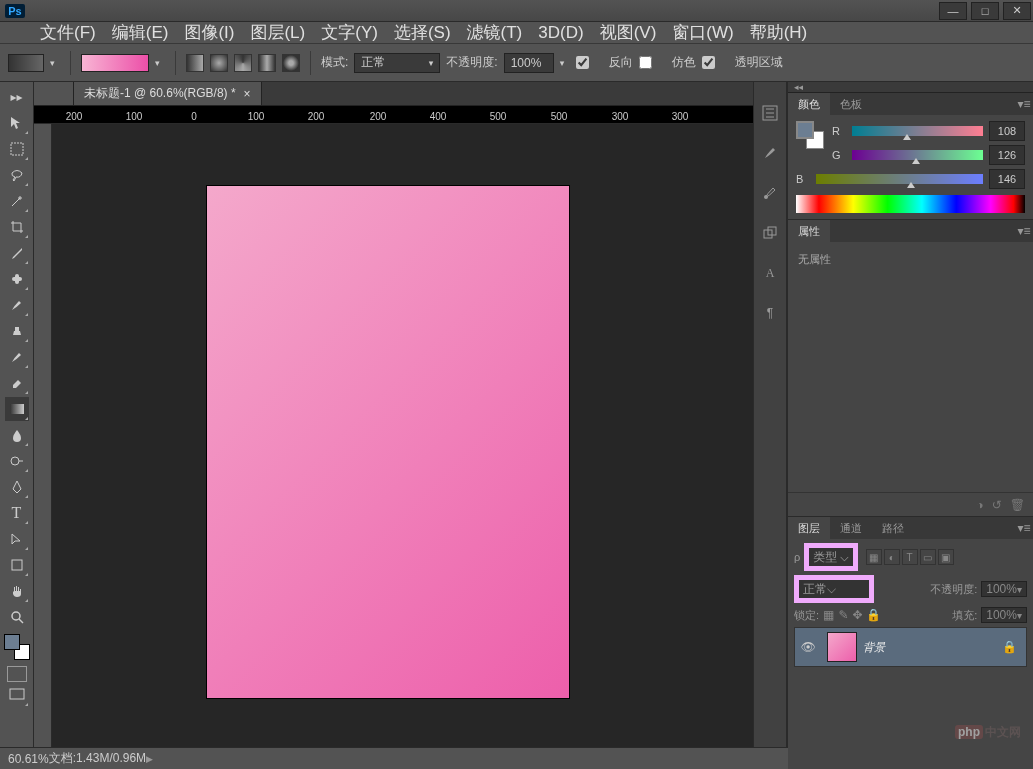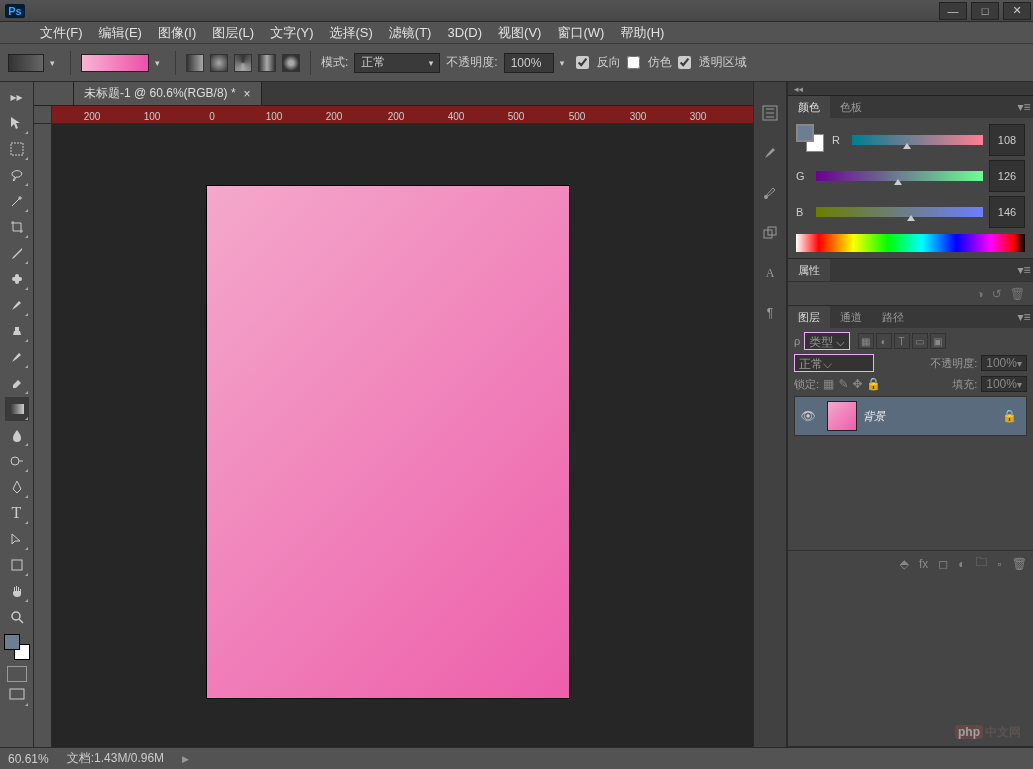--- a/index.html
+++ b/index.html
@@ -7,32 +7,32 @@
 
 
 .titlebar { height: 22px; background: linear-gradient(#535353, #474747); display: flex; align-items: center; border-bottom: 1px solid #2a2a2a; }
 .ps-logo { width: 30px; height: 22px; display: flex; align-items: center; justify-content: center; }
 .ps-logo span { background: #001e36; color: #31a8ff; font-weight: bold; font-size: 11px; padding: 1px 3px; border-radius: 2px; }
 .win-controls { margin-left: auto; display: flex; }
 .win-btn { width: 28px; height: 18px; background: #3a3a3a; border: 1px solid #222; margin: 1px 2px; display: flex; align-items: center; justify-content: center; color: #ccc; font-size: 11px; cursor: pointer; }
 
 
 .menubar { height: 22px; background: #535353; display: flex; align-items: center; padding-left: 32px; border-bottom: 1px solid #383838; }
-.menu-item { padding: 3px 8px; color: #e0e0e0; cursor: pointer; font-size: 13px; }
+.menu-item { padding: 3px 8px; color: #e0e0e0; cursor: pointer; font-size: 17px; }
 
 
 .optionsbar { height: 38px; background: #535353; display: flex; align-items: center; padding: 0 8px; border-bottom: 1px solid #2a2a2a; gap: 6px; }
 .opt-swatch { width: 36px; height: 18px; background: linear-gradient(90deg, #333, #666); border: 1px solid #222; }
 .opt-dropdown-arrow { width: 10px; color: #ccc; font-size: 9px; }
 .gradient-preview { width: 68px; height: 18px; background: linear-gradient(90deg, #f8b5d4, #ec4fa8); border: 1px solid #222; }
 .opt-sep { width: 1px; height: 24px; background: #3a3a3a; margin: 0 4px; }
 .opt-btn { width: 18px; height: 18px; background: #5a5a5a; border: 1px solid #333; cursor: pointer; }
 .opt-label { color: #ccc; font-size: 12px; }
 .opt-select { background: #3a3a3a; border: 1px solid #222; color: #ccc; padding: 1px 6px; font-size: 12px; height: 20px; display: flex; align-items: center; }
-.opt-check { display: flex; align-items: center; gap: 8px; }
+.opt-check { display: flex; align-items: center; gap: 20px; }
 .opt-check input { accent-color: #ccc; }
 
 
 .main { display: flex; height: calc(100% - 22px - 22px - 38px - 22px); }
 
 
 .lefttools { width: 34px; background: #535353; border-right: 1px solid #2a2a2a; display: flex; flex-direction: column; align-items: center; padding-top: 2px; }
 .tool { width: 24px; height: 24px; margin: 1px 0; display: flex; align-items: center; justify-content: center; color: #ccc; cursor: pointer; position: relative; }
 .tool.active { background: #3a3a3a; }
 .tool-tri { position: absolute; right: 1px; bottom: 1px; width: 0; height: 0; border-left: 3px solid transparent; border-bottom: 3px solid #aaa; }
@@ -41,21 +41,21 @@
 .bg-sw { position: absolute; bottom: 0; right: 0; width: 16px; height: 16px; background: #fff; border: 1px solid #000; }
 .quickmask { width: 20px; height: 16px; border: 1px solid #999; margin-top: 6px; }
 
 
 .docarea { flex: 1; display: flex; flex-direction: column; background: #262626; }
 .doctabs { height: 24px; background: #3a3a3a; display: flex; align-items: stretch; border-bottom: 1px solid #222; }
 .doctab-pre { width: 40px; background: #535353; border-right: 1px solid #222; }
 .doctab { background: #535353; padding: 0 10px; display: flex; align-items: center; color: #ddd; font-size: 11px; border-right: 1px solid #222; }
 .doctab .close { margin-left: 8px; cursor: pointer; }
 .canvas-wrap { flex: 1; position: relative; overflow: hidden; }
-.ruler-h { position: absolute; top: 0; left: 18px; right: 0; height: 18px; background: #7f1d1d; border-bottom: 1px solid #2a2a2a; overflow: hidden; }
+.ruler-h { position: absolute; top: 0; left: 0; right: 0; height: 18px; background: #000000; border-bottom: 1px solid #2a2a2a; overflow: hidden; }
 .ruler-v { position: absolute; top: 18px; left: 0; width: 18px; bottom: 0; background: #535353; border-right: 1px solid #2a2a2a; overflow: hidden; }
 .ruler-h span { position: absolute; bottom: 1px; color: #ccc; font-size: 10px; transform: translateX(-50%); }
 .ruler-corner { position: absolute; top: 0; left: 0; width: 18px; height: 18px; background: #535353; border-right: 1px solid #2a2a2a; border-bottom: 1px solid #2a2a2a; }
 .canvas-inner { position: absolute; top: 18px; left: 18px; right: 0; bottom: 0; display: flex; align-items: flex-start; justify-content: flex-start; overflow: hidden; }
 .artboard { position: absolute; left: 155px; top: 62px; width: 362px; height: 512px; background: linear-gradient(135deg, #f4a8cb 0%, #ed5fab 100%); box-shadow: 0 0 0 1px #000; }
 
 
 .dockstrip { width: 34px; background: #414141; border-left: 1px solid #2a2a2a; border-right: 1px solid #2a2a2a; display: flex; flex-direction: column; align-items: center; padding-top: 20px; gap: 18px; }
 .dock-icon { width: 22px; height: 22px; display: flex; align-items: center; justify-content: center; color: #aaa; cursor: pointer; }
 
@@ -74,47 +74,47 @@
 .color-swatches { float: left; width: 28px; height: 28px; position: relative; margin-right: 8px; }
 .cs-fg { position: absolute; top: 0; left: 0; width: 18px; height: 18px; background: #6c7e92; border: 2px solid #888; }
 .cs-bg { position: absolute; bottom: 0; right: 0; width: 18px; height: 18px; background: #fff; border: 1px solid #888; }
 .rgb-row { display: flex; align-items: center; margin-bottom: 4px; }
 .rgb-label { width: 14px; color: #ccc; font-size: 11px; }
 .rgb-slider { flex: 1; height: 10px; margin: 0 6px; position: relative; cursor: pointer; }
 .rgb-slider.red { background: linear-gradient(90deg, #007e92, #ff7e92); }
 .rgb-slider.green { background: linear-gradient(90deg, #6c0092, #6cff92); }
 .rgb-slider.blue { background: linear-gradient(90deg, #6c7e00, #6c7eff); }
 .rgb-thumb { position: absolute; top: 8px; width: 0; height: 0; border-left: 4px solid transparent; border-right: 4px solid transparent; border-bottom: 6px solid #ccc; transform: translateX(-4px); }
-.rgb-input { width: 36px; background: #333; border: 1px solid #222; color: #ccc; text-align: center; font-size: 11px; height: 32px; }
+.rgb-input { width: 36px; background: #333; border: 1px solid #222; color: #ccc; text-align: center; font-size: 11px; height: 20px; }
 .spectrum { height: 18px; margin-top: 6px; background: linear-gradient(90deg, #fff 0%, #ff0000 10%, #ffff00 25%, #00ff00 40%, #00ffff 55%, #0000ff 70%, #ff00ff 85%, #ff0000 95%, #000 100%); cursor: crosshair; clear: both; }
 
 
 .props-body { padding: 10px; color: #aaa; font-size: 11px; height: 250px; }
 .props-footer { height: 24px; border-top: 1px solid #333; display: flex; justify-content: flex-end; align-items: center; padding-right: 8px; gap: 8px; }
 .pf-icon { color: #777; cursor: pointer; }
 
 
 .layers-body { padding: 4px 6px; }
 .lrow { display: flex; align-items: center; gap: 4px; margin-bottom: 4px; }
-.lselect { background: #333; border: 1px solid #f0abfc; color: #999; padding: 1px 4px; font-size: 11px; height: 18px; flex: 0 0 auto; }
+.lselect { background: #333; border: 5px solid #f0abfc; color: #999; padding: 1px 4px; font-size: 11px; height: 28px; flex: 0 0 auto; }
 .lfilter-icons { display: flex; gap: 2px; margin-left: 4px; }
 .lfi { width: 16px; height: 16px; border: 1px solid #333; display: flex; align-items: center; justify-content: center; color: #888; font-size: 10px; cursor: pointer; }
 .llabel { color: #999; font-size: 11px; }
 .lval { background: #333; border: 1px solid #222; color: #888; padding: 0 4px; font-size: 10px; height: 16px; display: flex; align-items: center; }
 .lock-icons { display: flex; gap: 4px; color: #888; }
 .layer-item { display: flex; align-items: center; height: 40px; background: #5a6b7d; border: 1px solid #333; margin-top: 4px; }
 .layer-eye { width: 26px; display: flex; justify-content: center; color: #ccc; cursor: pointer; }
 .layer-thumb { width: 30px; height: 30px; background: linear-gradient(135deg, #f4a8cb, #ed5fab); border: 1px solid #222; margin: 0 6px; }
 .layer-name { flex: 1; color: #eee; font-size: 11px; font-style: italic; }
 .layer-lock { width: 24px; color: #ccc; }
 .layers-footer { height: 26px; border-top: 1px solid #333; display: flex; justify-content: flex-end; align-items: center; padding: 0 6px; gap: 10px; color: #888; margin-top: 110px; }
 .lfoot-icon { cursor: pointer; font-size: 12px; }
 
 
-.statusbar { height: 22px; background: #535353; border-top: 1px solid #2a2a2a; display: flex; align-items: center; padding: 0 8px; color: #ccc; font-size: 11px; gap: 18px; }
+.statusbar { height: 22px; background: #535353; border-top: 1px solid #2a2a2a; display: flex; align-items: center; padding: 0 8px; color: #ccc; font-size: 11px; }
 .sb-arrow { color: #999; font-size: 9px; }
 
 
 .watermark { position: absolute; right: 12px; bottom: 28px; color: #6b5b5b; font-size: 14px; opacity: 0.6; font-weight: bold; }
 .watermark b { background: #7a4a4a; color: #ddd; padding: 0 3px; border-radius: 3px; margin-right: 2px; font-size: 12px; }
 
 svg { display: block; }
 </style>
 </head>
 <body>
@@ -423,20 +423,21 @@
         </div>
         <div class="spectrum"></div>
       </div>
     </div>
 
     <div class="panel">
       <div class="panel-tabs">
         <div class="ptab active">属性</div>
         <div class="panel-menu">▾≡</div>
       </div>
+      <div class="props-body">无属性</div>
       <div class="props-footer">
         <span class="pf-icon">◑</span>
         <span class="pf-icon">↺</span>
         <span class="pf-icon">🗑</span>
       </div>
     </div>
 
     <div class="panel" style="flex:1;display:flex;flex-direction:column">
       <div class="panel-tabs">
         <div class="ptab active">图层</div>

